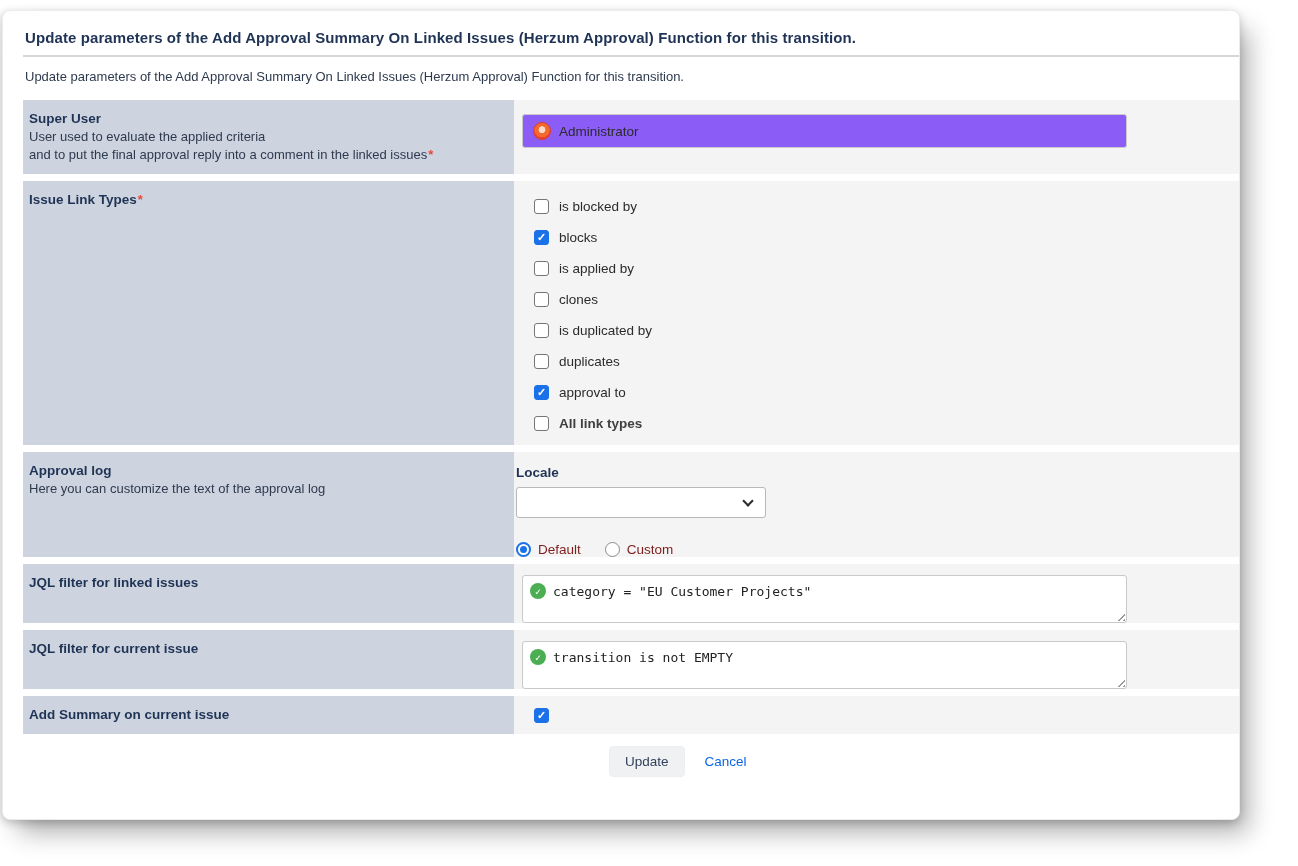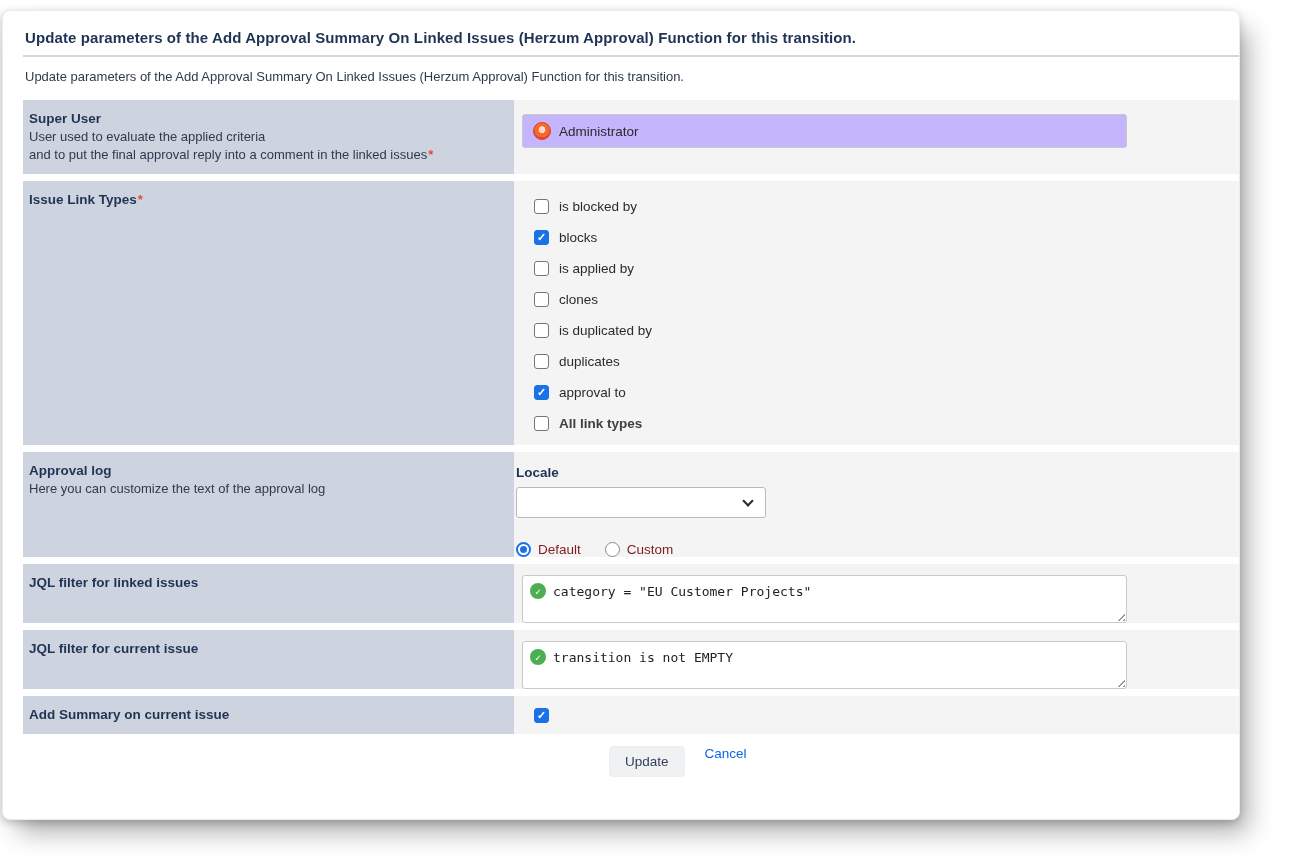--- a/index.html
+++ b/index.html
@@ -21,21 +21,21 @@
     flex:none; width:491px; background:#ced4df; color:#1f3355;
     padding:10px 16px 10px 6px; font-size:13px; line-height:18px;
   }
   .cell-label .lbl { font-weight:700; font-size:13.5px; }
   .cell-label .desc { font-weight:400; color:#2e3a4e; }
   .req { color:#e5493a; font-weight:700; margin-left:1px; }
   .cell-field { flex:1; background:#f4f4f4; }
 
   
   .user-input {
-    margin:14px 0 0 8px; width:605px; height:34px; background:#c4b5fd;
+    margin:14px 0 0 8px; width:605px; height:34px; background:#8b5cf6;
     border:1px solid #c9c9c9; border-radius:3px; display:flex; align-items:center;
     gap:8px; padding:0 10px; font-size:13.5px; color:#2b2b2b;
   }
   .avatar {
     width:18px; height:18px; border-radius:50%; flex:none; position:relative;
     background: radial-gradient(circle at 50% 42%, #ffd9c4 0 26%, #f4692f 30% 62%, #e8432a 63% 100%);
     border:1px solid #e03d24;
   }
 
   
@@ -80,21 +80,21 @@
   .jql-ok::after { content:"\2713"; font-size:10px; font-weight:700; }
   .jql-box .grip {
     position:absolute; right:1px; bottom:1px; width:10px; height:10px;
     background: repeating-linear-gradient(135deg, transparent 0 2px, #9a9a9a 2px 3.5px);
     clip-path: polygon(100% 0, 100% 100%, 0 100%);
   }
 
   .single-cb { padding:9px 0 9px 20px; }
 
   
-  .actions { display:flex; gap:20px; margin:12px 0 6px 586px; }
+  .actions { display:flex; align-items:center; gap:20px; margin:12px 0 6px 586px; }
   .btn-update {
     background:#f0f1f3; border:1px solid #eceef0; border-radius:4px; color:#33415c;
     font-size:13.5px; font-family:"Liberation Sans", sans-serif; padding:7px 15px; cursor:pointer;
   }
   .link-cancel { color:#0c66e4; font-size:13.5px; text-decoration:none; cursor:pointer; }
 </style>
 </head>
 <body>
 
 <div class="card">

